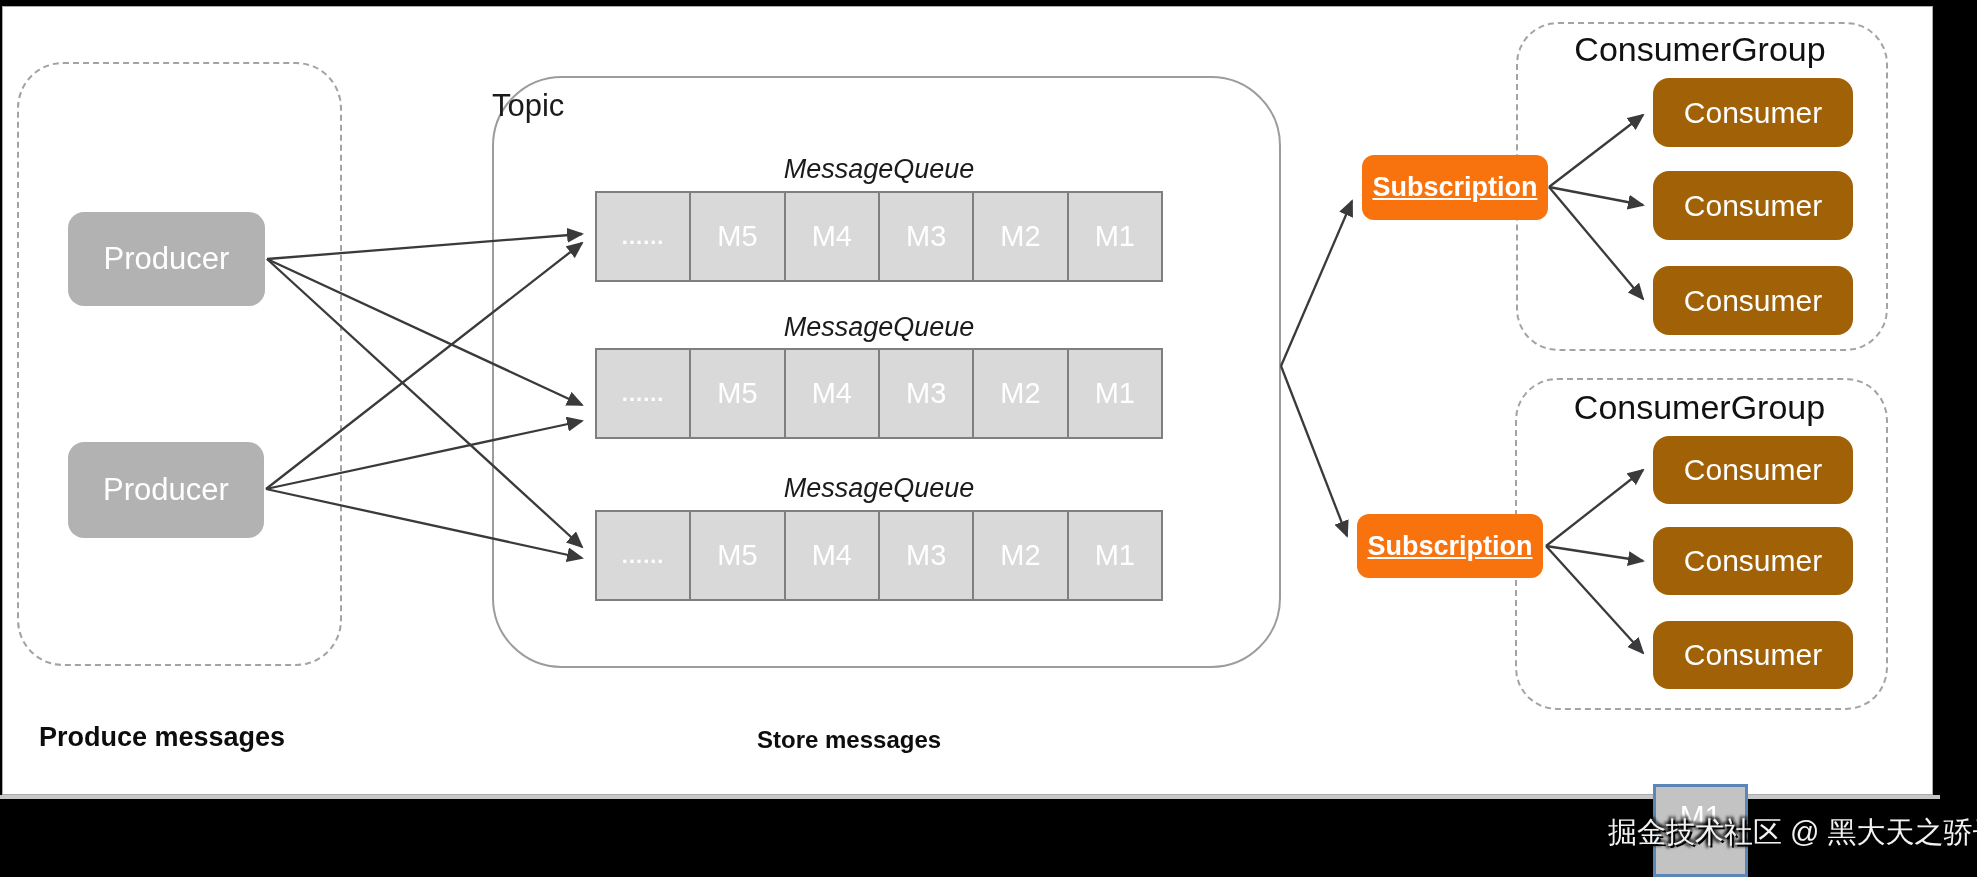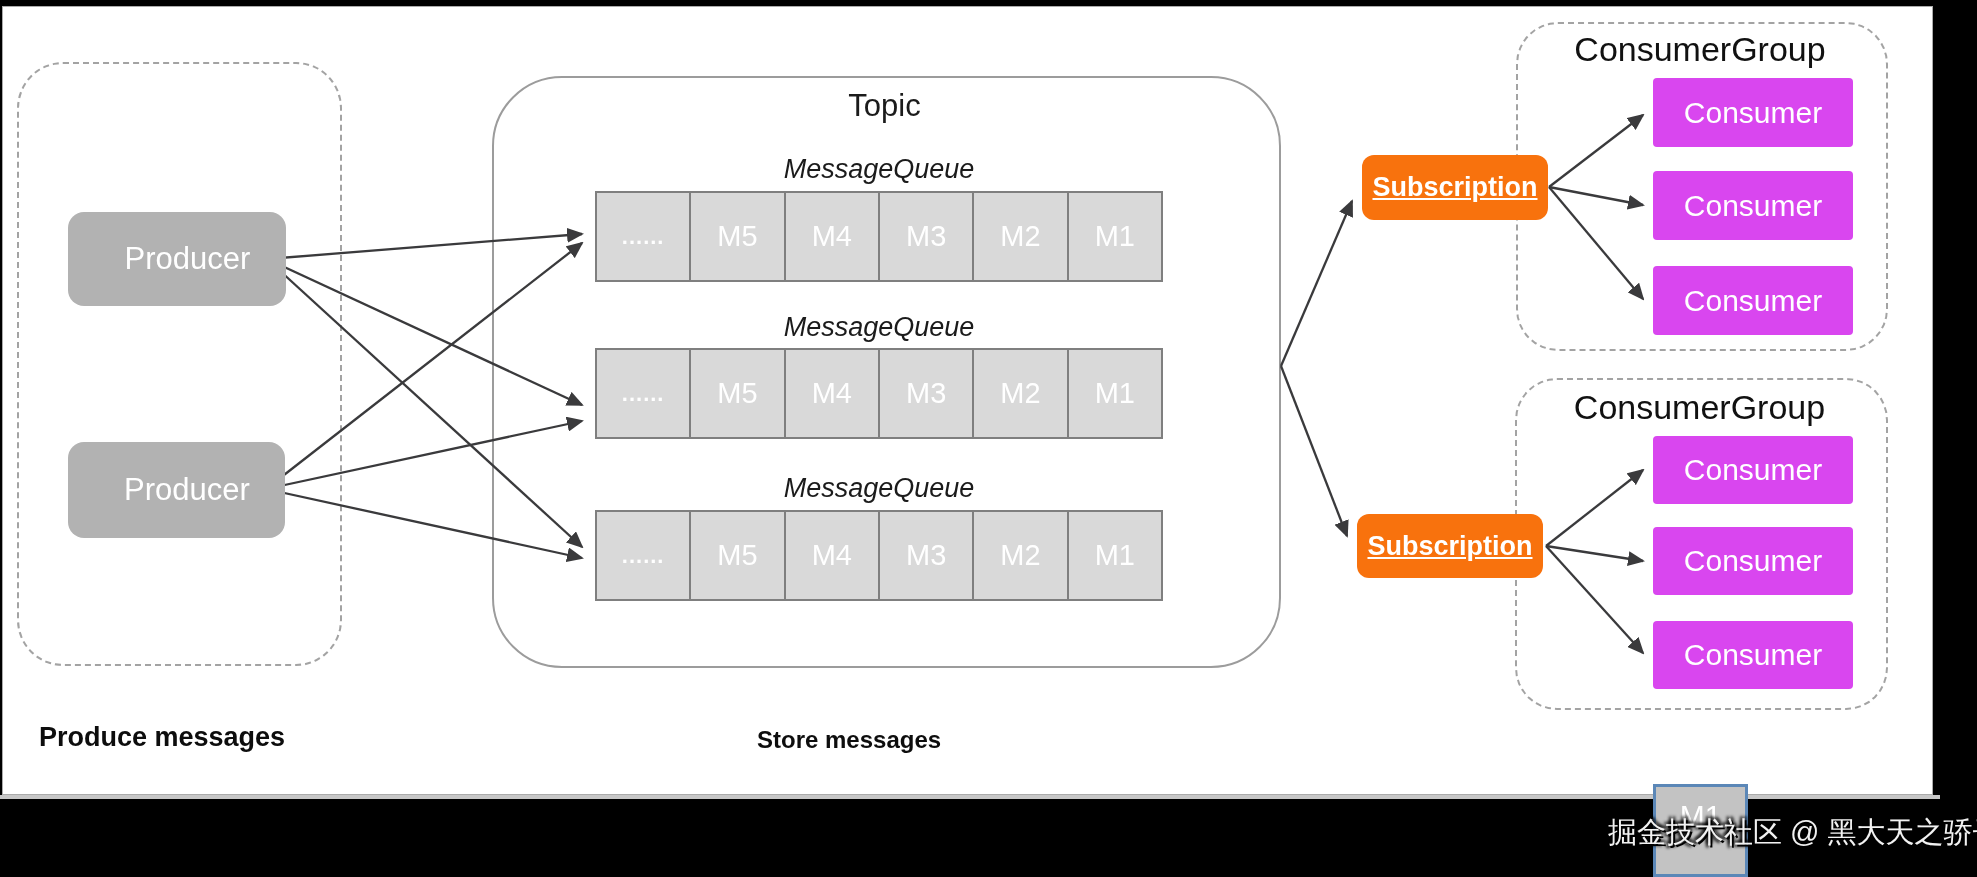--- a/index.html
+++ b/index.html
@@ -23,21 +23,21 @@
   }
   .producer-group{left:17px;top:62px;width:321px;height:600px;border-radius:46px;}
   .cgroup-1{left:1516px;top:22px;width:368px;height:325px;border-radius:42px;}
   .cgroup-2{left:1515px;top:378px;width:369px;height:328px;border-radius:42px;}
 
   .topic-box{
     position:absolute;left:492px;top:76px;width:785px;height:588px;
     border:2px solid #9c9c9c;border-radius:70px;background:#fff;z-index:2;
   }
   .topic-title{
-    position:absolute;left:492px;top:88px;width:785px;text-align:center;
+    position:absolute;left:492px;top:88px;width:785px;
     font-size:31px;color:#1b1b1b;z-index:4;
   }
   .mq-label{
     position:absolute;width:568px;text-align:center;
     font-size:27px;color:#1b1b1b;z-index:4;font-style:italic;
   }
   .mq-row{
     position:absolute;left:595px;width:568px;height:91px;display:flex;
     border:2px solid #7f7f7f;background:#d9d9d9;box-sizing:border-box;z-index:4;
   }
@@ -45,22 +45,22 @@
     flex:1;display:flex;align-items:center;justify-content:center;
     border-right:2px solid #7f7f7f;color:#fff;font-size:29px;
   }
   .mq-cell:last-child{border-right:none;}
   .mq-cell.dots{font-size:22px;letter-spacing:1px;font-weight:bold;}
 
   .node{
     position:absolute;display:flex;align-items:center;justify-content:center;
     color:#fff;z-index:5;
   }
-  .gray-node{background:#b2b2b2;border-radius:16px;font-size:31px;padding-left:21px;}
-  .consumer-node{background:#d946ef;border-radius:4px;font-size:30px;}
+  .gray-node{background:#b2b2b2;border-radius:16px;font-size:31px;}
+  .consumer-node{background:#a16207;border-radius:16px;font-size:30px;}
   .sub-node{background:#f8720d;border-radius:12px;font-size:27px;font-weight:bold;text-decoration:underline;}
 
   .p1{left:68px;top:212px;width:197px;height:94px;}
   .p2{left:68px;top:442px;width:196px;height:96px;}
   .s1{left:1362px;top:155px;width:186px;height:65px;}
   .s2{left:1357px;top:514px;width:186px;height:64px;}
   .c1{left:1653px;top:78px;width:200px;height:69px;}
   .c2{left:1653px;top:171px;width:200px;height:69px;}
   .c3{left:1653px;top:266px;width:200px;height:69px;}
   .c4{left:1653px;top:436px;width:200px;height:68px;}

